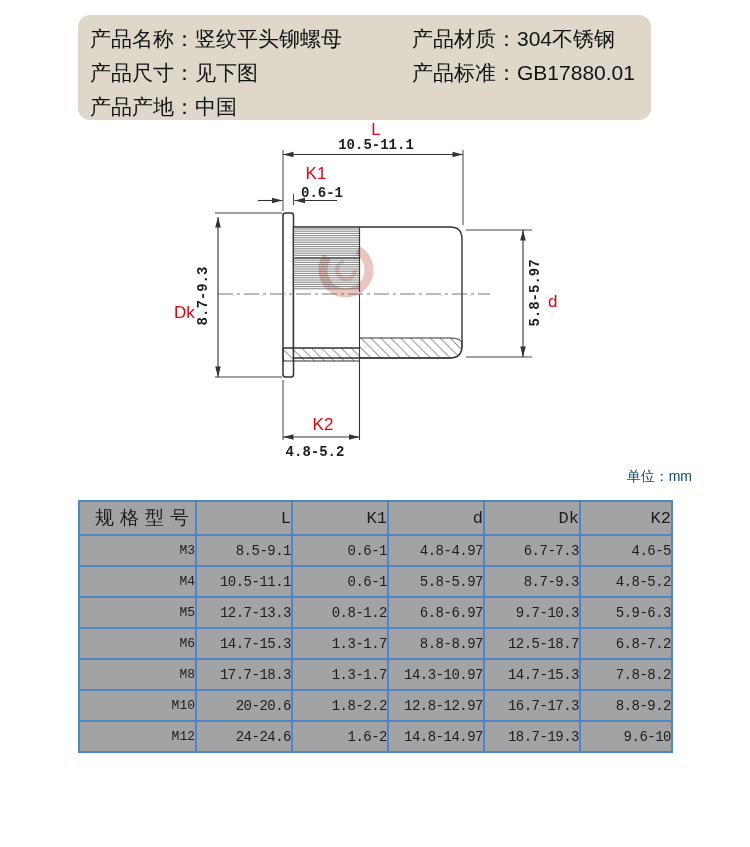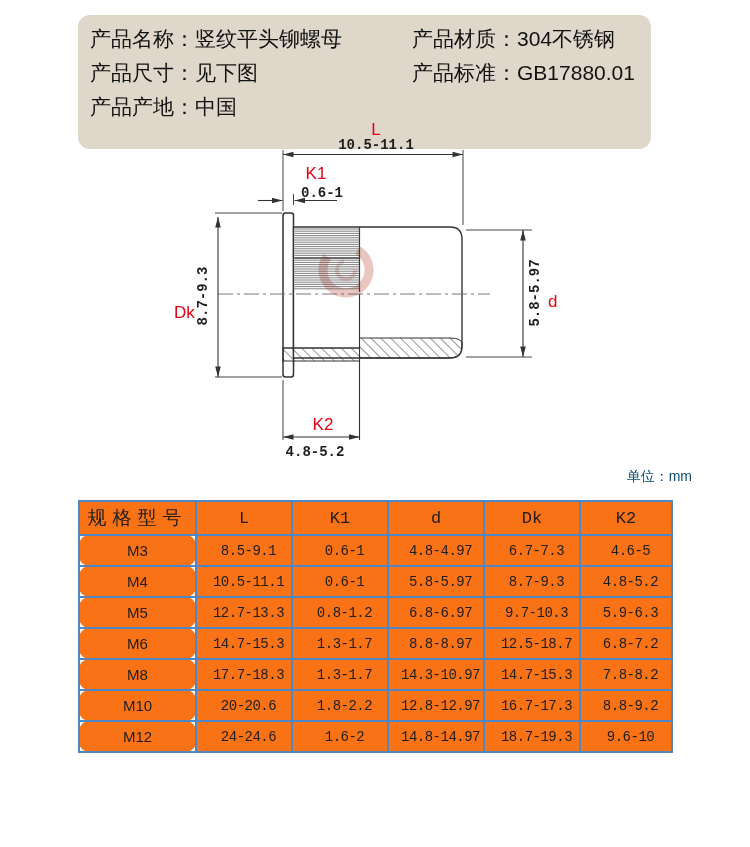--- a/index.html
+++ b/index.html
@@ -1,45 +1,45 @@
 <!DOCTYPE html>
 <html><head>
 <meta charset="utf-8">
 <style>
   html,body{margin:0;padding:0;background:#fff;}
   .page{position:relative;width:750px;height:847px;background:#ffffff;overflow:hidden;
         font-family:"Liberation Sans","DejaVu Sans",sans-serif;}
 
   
-  .info-box{position:absolute;left:78px;top:15px;width:573px;height:134px;
+  .info-box{position:absolute;left:78px;top:15px;width:573px;height:105px;
             background:#ded7ca;border-radius:12px;}
   .info-grid{display:grid;grid-template-columns:322px auto;padding:7px 0 0 12px;}
   .info-item{height:34px;line-height:34px;font-size:21px;color:#121212;white-space:nowrap;}
 
   
   .drawing{position:absolute;left:160px;top:118px;}
   .dim-num{font-family:"Liberation Mono","DejaVu Sans Mono",monospace;
            font-size:14px;font-weight:bold;fill:#1e1e1e;}
   .red-lbl{font-family:"Liberation Sans","DejaVu Sans",sans-serif;
            font-size:17px;fill:#e60012;}
 
   
   .unit-note{position:absolute;left:78px;top:468px;width:614px;text-align:right;
              font-size:14px;color:#0c4a6e;}
 
   
   .spec-table{position:absolute;left:78px;top:500px;width:593px;
               border-collapse:collapse;table-layout:fixed;}
-  .spec-table th,.spec-table td{border:2px solid #4e86c6;text-align:center;
-              vertical-align:middle;padding:0;color:#1d1d1d;background:#f97316;}
+  .spec-table th,.spec-table td{border:2px solid #4e86c6;text-align:right;
+              vertical-align:middle;padding:0;color:#1d1d1d;background:#a3a3a3;}
   .spec-table th{height:32px;font-weight:normal;}
   .spec-table td{height:29px;}
   th.hz{font-size:19px;letter-spacing:6px;}
   th.dimh{font-family:"Liberation Mono","DejaVu Sans Mono",monospace;font-size:17px;}
-  td.model{font-family:Liberation Sans, sans-serif;font-size:15px;border-radius:10px;}
+  td.model{font-family:Liberation Mono, monospace;font-size:13px;}
   td.val{font-family:"Liberation Mono","DejaVu Sans Mono",monospace;
          font-size:14px;letter-spacing:-0.5px;padding-left:9px;}
 
   
   .footer-note{position:absolute;left:72px;top:786px;font-size:19px;color:#111;
                white-space:nowrap;}
 </style>
 </head>
 <body>
 

